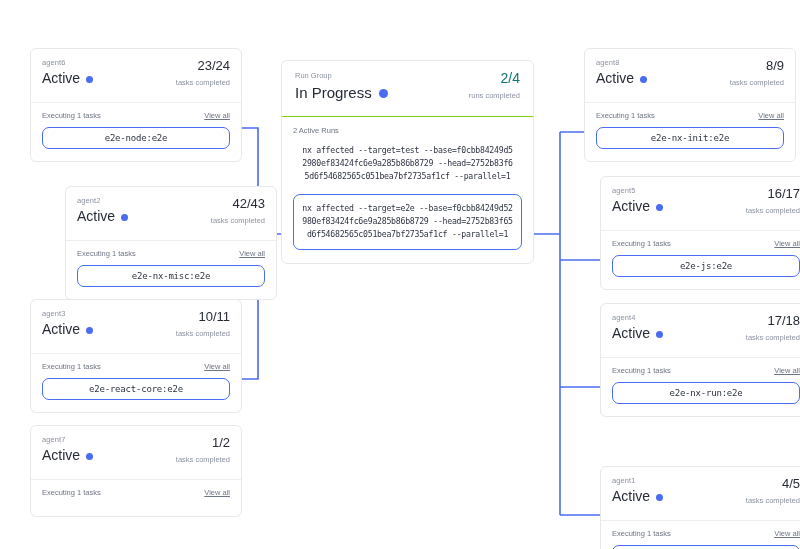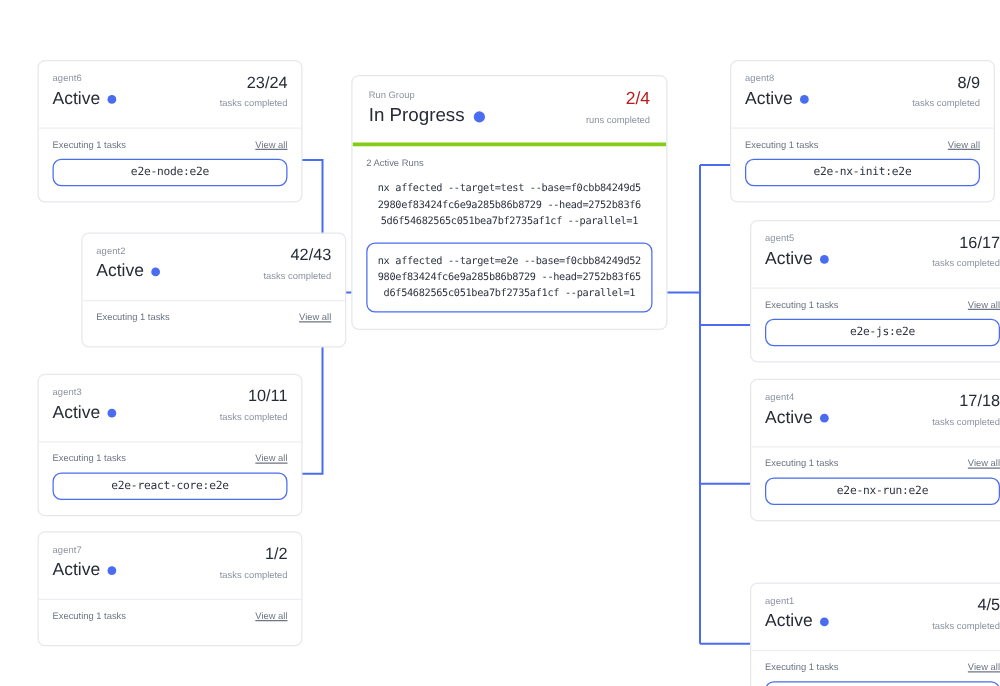--- a/index.html
+++ b/index.html
@@ -143,21 +143,21 @@
     left: 281px;
     top: 60px;
     width: 253px;
     background: #ffffff;
     border: 1px solid #e6e8ec;
     border-radius: 6px;
     overflow: hidden;
   }
   .rungroup .head {
     padding: 9px 13px 11px 13px;
-    border-bottom: 3px solid #84cc16;
+    border-bottom: 1px solid #84cc16;
     position: relative;
     height: 56px;
   }
   .rg-label {
     font-size: 7.5px;
     color: #8b92a0;
     line-height: 11px;
   }
   .rg-status-row {
     display: flex;
@@ -178,21 +178,21 @@
     margin-top: 2px;
   }
   .rg-counts {
     position: absolute;
     right: 13px;
     top: 9px;
     text-align: right;
   }
   .rg-count-val {
     font-size: 14px;
-    color: #b91c1c;
+    color: #0f766e;
     line-height: 17px;
   }
   .rg-count-label {
     font-size: 7.5px;
     color: #8b92a0;
     line-height: 12px;
     margin-top: 3px;
   }
   .rungroup .body {
     padding: 9px 11px 13px 11px;
@@ -283,20 +283,21 @@
       <div class="counts">
         <div class="count-val">42/43</div>
         <div class="count-label">tasks completed</div>
       </div>
     </div>
     <div class="body">
       <div class="body-top">
         <span class="executing">Executing 1 tasks</span>
         <span class="view-all">View all</span>
       </div>
+      <div class="task-pill">e2e-nx-misc:e2e</div>
     </div>
   </div>
 
   <div class="agent-card" style="left:30px; top:299px;">
     <div class="head">
       <div class="agent-name">agent3</div>
       <div class="status-row">
         <span class="status-text">Active</span>
         <span class="status-dot"></span>
       </div>

